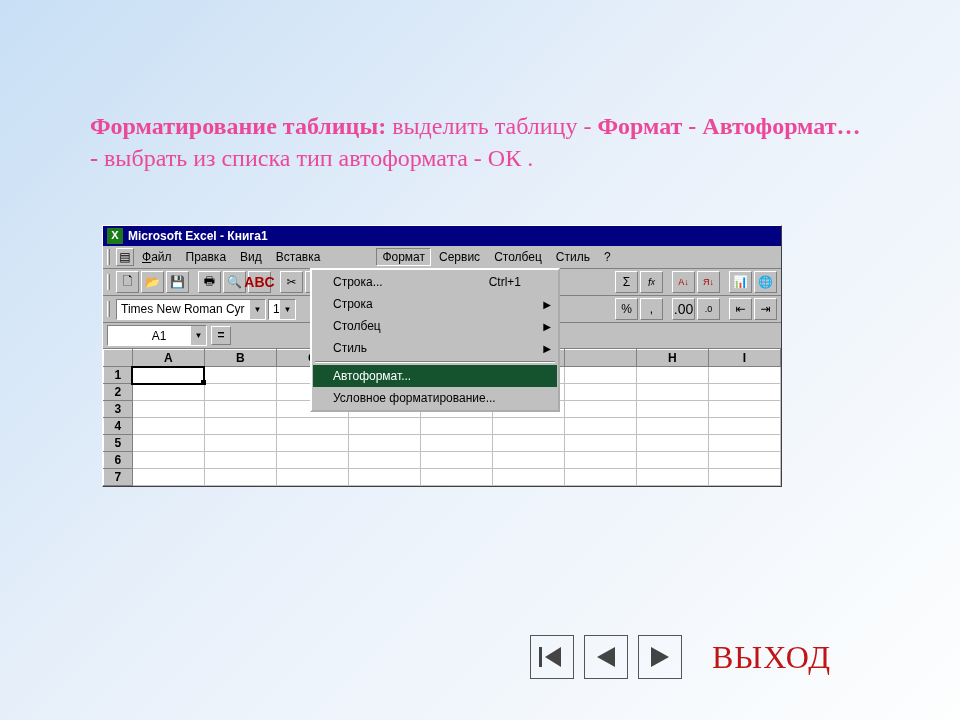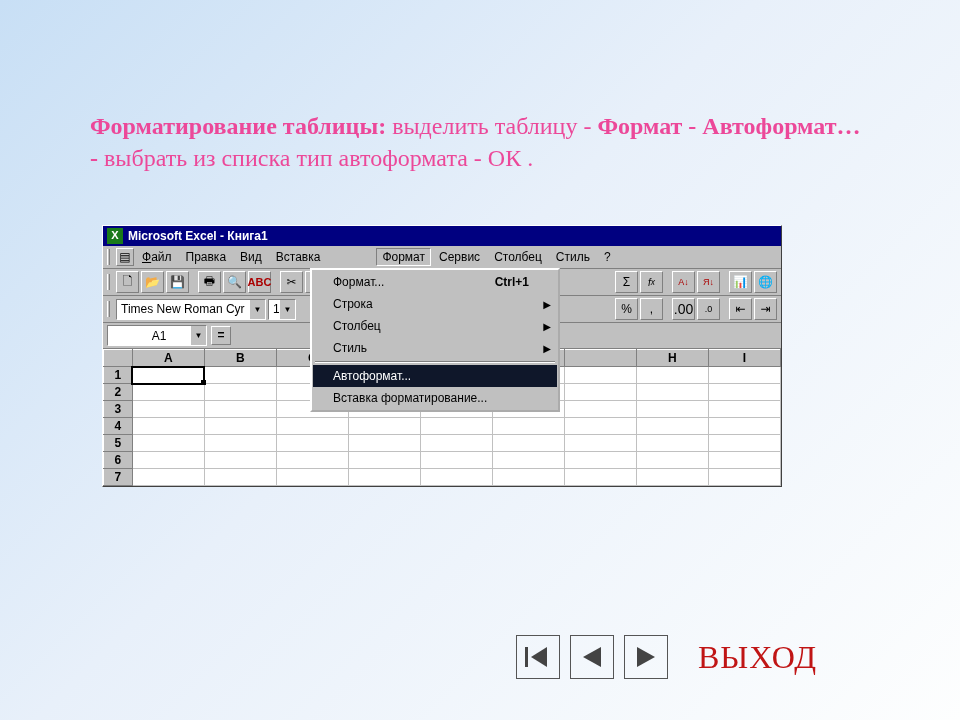--- a/index.html
+++ b/index.html
@@ -190,38 +190,38 @@
     z-index: 10;
   }
   .ditem {
     padding: 4px 20px 4px 20px;
     display: flex;
     justify-content: space-between;
     align-items: center;
     position: relative;
     cursor: default;
   }
-  .ditem.hi { background: #0f172a; color: #fff; }
+  .ditem.hi { background: #14532d; color: #fff; }
   .ditem .arrow {
     font-size: 10px;
     position: absolute;
     right: 6px;
   }
-  .ditem .sc { position: absolute; right: 28px; font-weight: bold; }
+  .ditem .sc { position: absolute; right: 36px; }
   .dsep {
     height: 1px;
     border-top: 1px solid #808080;
     border-bottom: 1px solid #fff;
     margin: 2px 2px;
   }
 
   
   .footer {
     position: absolute;
-    left: 516px;
+    left: 530px;
     top: 635px;
     display: flex;
     align-items: center;
     gap: 10px;
   }
   .navbtn {
     width: 44px; height: 44px;
     border: 1px solid #555;
     display: flex; align-items: center; justify-content: center;
     background: rgba(255,255,255,0);
@@ -263,21 +263,21 @@
   </div>
 
   <div class="toolbar">
     <div class="grip"></div>
     <div class="tbtn">🗋</div>
     <div class="tbtn">📂</div>
     <div class="tbtn">💾</div>
     <div class="sep"></div>
     <div class="tbtn">🖶</div>
     <div class="tbtn">🔍</div>
-    <div class="tbtn" style="font-size:11px;font-weight:bold;color:#a00">ABC</div>
+    <div class="tbtn" style="font-size:14px;font-weight:bold;color:#a00">ABC</div>
     <div class="sep"></div>
     <div class="tbtn">✂</div>
     <div class="tbtn">⧉</div>
     <div class="tbtn">📋</div>
     <div class="tbtn">🖌</div>
     <div style="flex:1"></div>
     <div class="tbtn">Σ</div>
     <div class="tbtn" style="font-style:italic;font-size:10px">f<sub>x</sub></div>
     <div class="sep"></div>
     <div class="tbtn" style="font-size:9px;color:#a00">А↓</div>
@@ -427,41 +427,41 @@
             <td class="cell"></td>
             <td class="cell"></td>
           </tr>
     </tbody>
       </table>
   </div>
 </div>
 
 <div class="dropdown">
   <div class="ditem">
-    <span>Формат...</span>
+    <span>Строка...</span>
     <span class="sc">Ctrl+1</span>
   </div>
   <div class="ditem">
     <span>Строка</span>
     <span class="arrow">▶</span>
   </div>
   <div class="ditem">
     <span>Столбец</span>
     <span class="arrow">▶</span>
   </div>
   <div class="ditem">
     <span>Стиль</span>
     <span class="arrow">▶</span>
   </div>
   <div class="dsep"></div>
   <div class="ditem hi">
     <span>Автоформат...</span>
   </div>
   <div class="ditem">
-    <span>Вставка форматирование...</span>
+    <span>Условное форматирование...</span>
   </div>
 </div>
 
 <div class="footer">
   <div class="navbtn">
     <svg width="30" height="26" viewBox="0 0 30 26">
       <rect x="2" y="3" width="3" height="20" fill="#444"></rect>
       <polygon points="24,3 24,23 8,13" fill="#444"></polygon>
     </svg>
   </div>

